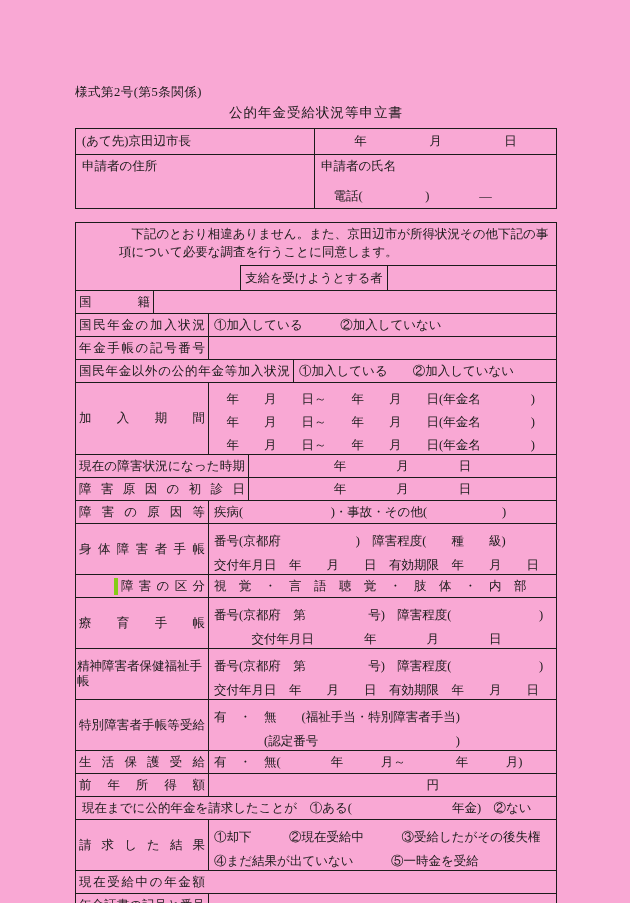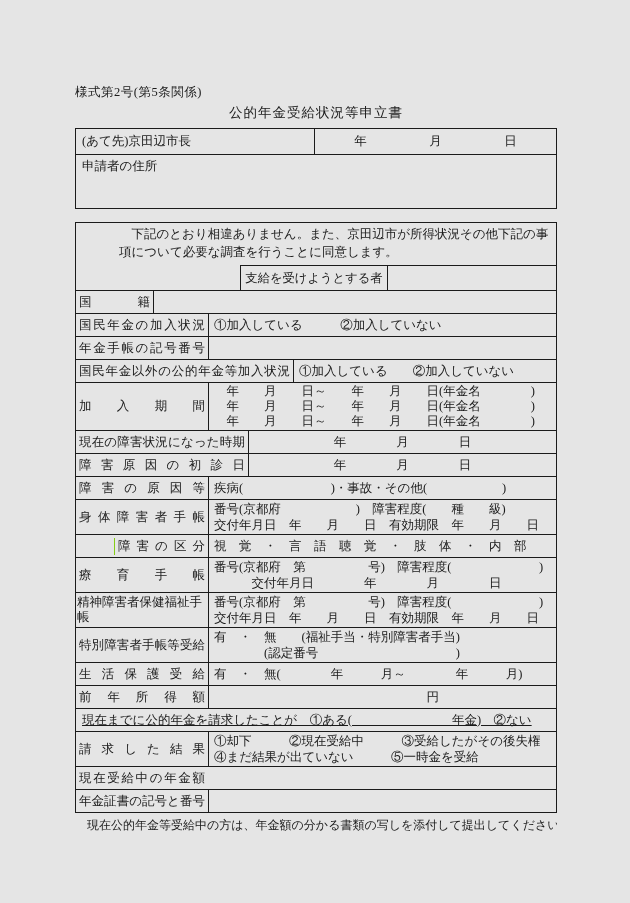--- a/index.html
+++ b/index.html
@@ -1,17 +1,17 @@
 <!DOCTYPE html>
 <html><head>
 <meta charset="utf-8">
 <style>
   html,body{margin:0;padding:0;background:#fff;}
   .paper{
-    position:relative;width:630px;height:903px;background:#e5e5e5;overflow:hidden;
+    position:relative;width:630px;height:903px;background:#f9a8d4;overflow:hidden;
     font-family:"Liberation Serif","DejaVu Serif",serif;color:#1b1b1b;font-size:12.5px;
   }
   .content{position:absolute;left:75px;top:84px;width:482px;}
   .form-no{font-size:12.5px;letter-spacing:.5px;}
   .doc-title{text-align:center;font-size:13.5px;margin-top:3px;letter-spacing:1px;}
 
   
   .t1{border:1.5px solid #1b1b1b;margin-top:6px;box-sizing:border-box;}
   .t1row{display:flex;box-sizing:border-box;}
   .t1r2{border-top:1px solid #1b1b1b;}
@@ -31,50 +31,54 @@
       display:flex;align-items:center;justify-content:center;font-size:12.3px;white-space:pre;}
   .sC{flex:1;border-top:1px solid #1b1b1b;box-sizing:border-box;}
 
   .row{display:flex;border-top:1px solid #1b1b1b;min-height:23px;box-sizing:border-box;align-items:stretch;}
   .lab{width:132px;box-sizing:border-box;padding:0 3px;align-self:center;
        text-align:justify;text-align-last:justify;overflow:hidden;}
   .lab.nojust{text-align:left;text-align-last:left;line-height:15px;padding:1px 1px;}
   .w77{width:77px;}
   .w172{width:172px;}
   .w217{width:217px;font-family:Liberation Mono, monospace;}
-  .w94{width:94px;border-left:1px solid #84cc16;}
+  .w94{width:94px;border-left:4px solid #84cc16;}
   .subspacer{width:38px;box-sizing:border-box;}
   .val{flex:1;border-left:1px solid #1b1b1b;box-sizing:border-box;padding:1px 5px;
        display:flex;align-items:center;white-space:pre;overflow:hidden;}
   .val.ctr{justify-content:center;}
   .val.lines{flex-direction:column;align-items:flex-start;justify-content:center;}
-  .lines div{white-space:pre;line-height:16px;overflow:hidden;}
+  .lines div{white-space:pre;line-height:16px;overflow:hidden;margin-top:8px;}
   .lines.tri div{line-height:15px;}
   .row.double{min-height:34px;}
   .row.tall{min-height:47px;}
-  .fullcell{flex:1;box-sizing:border-box;padding:1px 6px;display:flex;align-items:center;white-space:pre;overflow:hidden;text-decoration:underline;}
+  .fullcell{flex:1;box-sizing:border-box;padding:1px 6px;display:flex;align-items:center;white-space:pre;overflow:hidden;}
 
   .footer-note{margin-top:4px;font-size:12px;white-space:pre;overflow:hidden;}
 </style>
 </head>
 <body>
 
 <div class="paper">
   <div class="content">
 
     <div class="form-no">様式第2号(第5条関係)</div>
     <div class="doc-title">公的年金受給状況等申立書</div>
 
     <div class="t1">
       <div class="t1row t1r1">
         <div class="t1c1">(あて先)京田辺市長</div>
         <div class="t1c2">年　　　　　月　　　　　日</div>
       </div>
       <div class="t1row t1r2">
         <div class="t1c1" style="align-items:flex-start;">申請者の住所</div>
+        <div class="t1c2">
+          <div>申請者の氏名</div>
+          <div class="phone">　電話(　　　　　)　　　　―</div>
+        </div>
       </div>
     </div>
 
     <div class="t2">
 
       <div class="consent">　下記のとおり相違ありません。また、京田辺市が所得状況その他下記の事項について必要な調査を行うことに同意します。</div>
 
       <div class="shikyu-row">
         <div class="sA"></div>
         <div class="sB">支給を受けようとする者</div>

